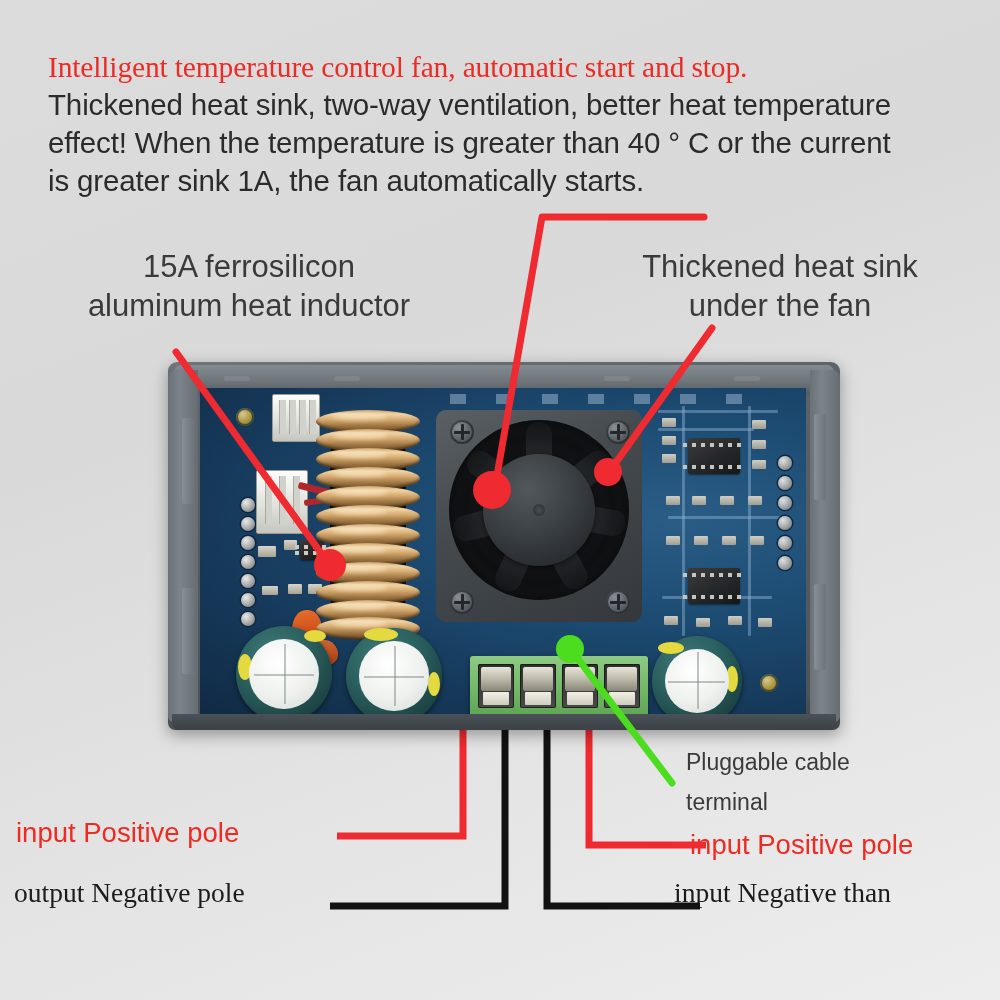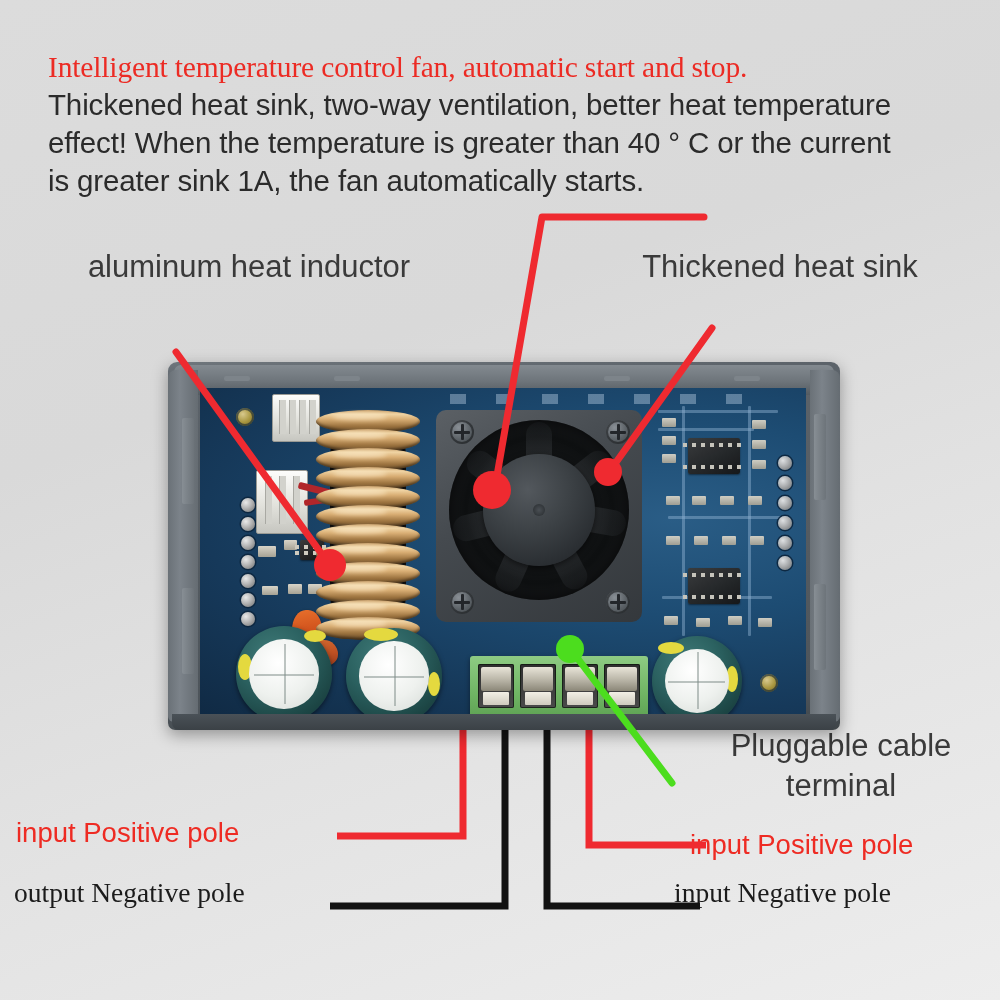--- a/index.html
+++ b/index.html
@@ -54,26 +54,26 @@
     white-space: nowrap;
   }
   .blabel.red   { color: #ee2B23; }
   .blabel.black { color: #1b1b1b; font-family: Liberation Serif, serif; }
   #label-out-pos { left: 16px;  top: 816px; }
   #label-out-neg { left: 14px;  top: 876px; }
   #label-in-pos  { left: 690px; top: 828px; }
   #label-in-neg  { left: 674px; top: 876px; }
   #label-pluggable {
     position: absolute;
-    left: 686px; top: 726px;
+    left: 686px; top: 742px;
     width: 310px;
-    font-size: 31px;
+    font-size: 23px;
     line-height: 40px;
     color: #3a3a3a;
-    text-align: center;
+    text-align: left;
   }
 
   
   .lines {
     position: absolute;
     left: 0; top: 0;
     width: 1000px; height: 1000px;
     pointer-events: none;
   }
   #lines-under { z-index: 6; }
@@ -401,36 +401,38 @@
 <div id="stage">
 
   <div id="header-block">
     <div class="hdr-line accent">Intelligent temperature control fan, automatic start and stop.</div>
     <div class="hdr-line">Thickened heat sink, two-way ventilation, better heat temperature</div>
     <div class="hdr-line">effect! When the temperature is greater than 40 ° C or the current</div>
     <div class="hdr-line">is greater sink 1A, the fan automatically starts.</div>
   </div>
 
   <div class="callout" id="callout-inductor">
+    <div>15A ferrosilicon</div>
     <div>aluminum heat inductor</div>
   </div>
 
   <div class="callout" id="callout-heatsink">
     <div>Thickened heat sink</div>
+    <div>under the fan</div>
   </div>
 
   <div id="label-pluggable">
     <div>Pluggable cable</div>
     <div>terminal</div>
   </div>
 
   <div class="blabel red" id="label-out-pos">input Positive pole</div>
   <div class="blabel black" id="label-out-neg">output Negative pole</div>
   <div class="blabel red" id="label-in-pos">input Positive pole</div>
-  <div class="blabel black" id="label-in-neg">input Negative pole</div>
+  <div class="blabel black" id="label-in-neg">input Negative than</div>
 
   <svg class="lines" id="lines-under" viewBox="0 0 1000 1000" preserveAspectRatio="none">
 
     <g>
       <path d="M463,660 L463,836 L337,836" fill="none" stroke="#ef2a30" stroke-width="7" stroke-linecap="butt"></path>
     </g>
 
     <g>
       <path d="M505,660 L505,906 L330,906" fill="none" stroke="#121212" stroke-width="7" stroke-linecap="butt"></path>
     </g>

